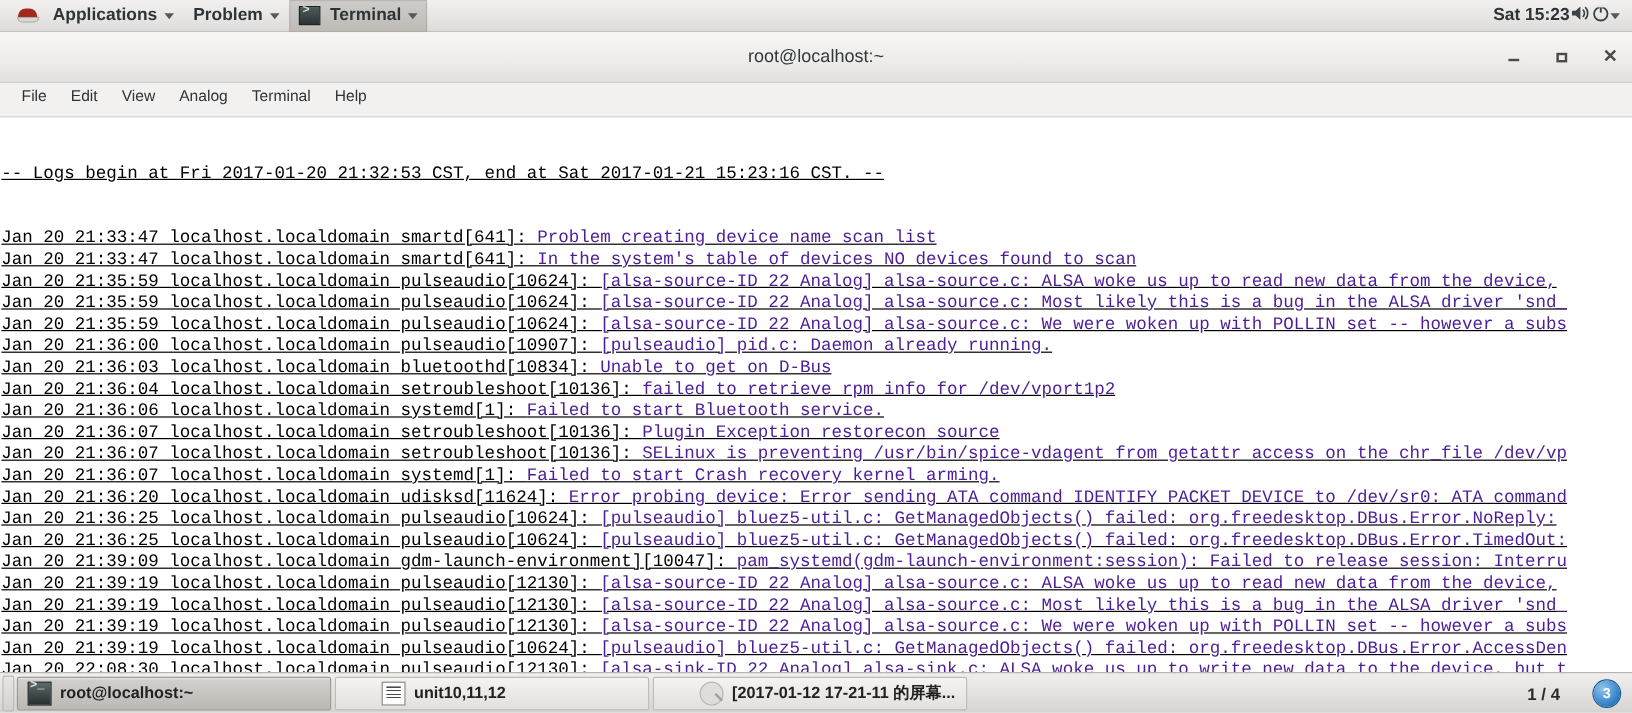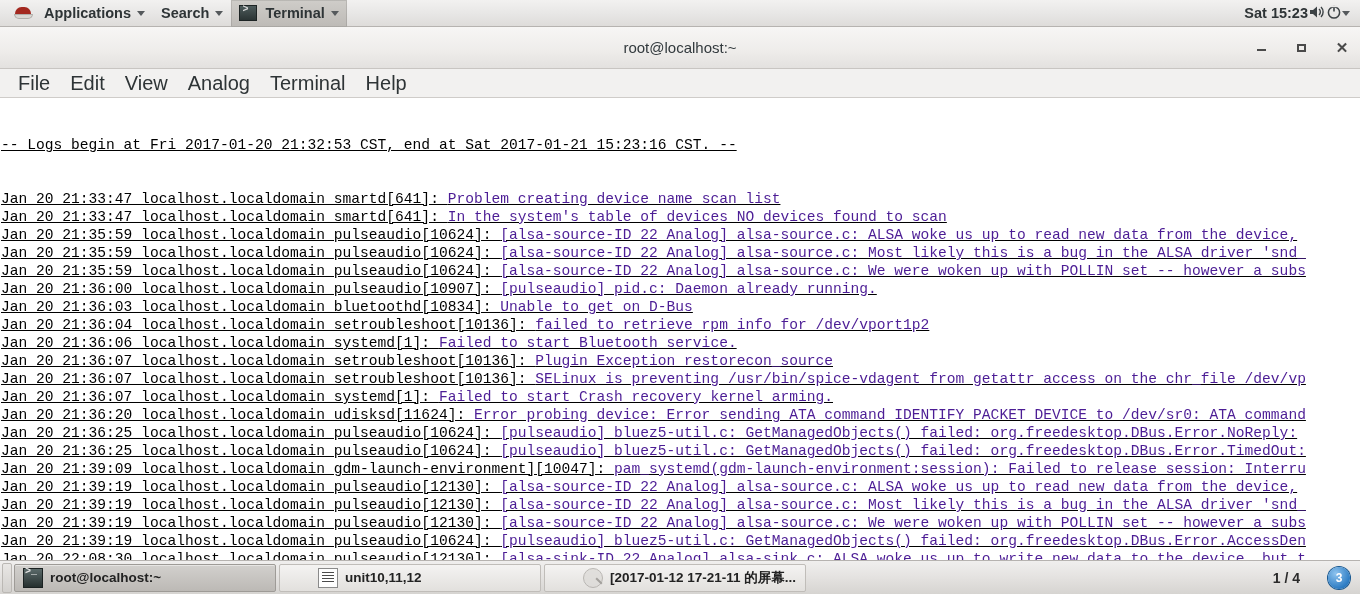--- a/index.html
+++ b/index.html
@@ -139,23 +139,23 @@
   .wbtn.close {
     font-size: 15px; line-height: 16px; text-align: center;
     font-weight: bold; color: #4a4a4a;
   }
 
   #menubar {
     height: 28px;
     background: #f2f1f0;
     border-bottom: 1px solid #cfccc9;
     display: flex;
-    align-items: center;
+    align-items: flex-start;
     padding-left: 8px;
-    font-size: 20px;
+    font-size: 13px;
     color: #2e3436;
   }
   .menu-item { padding: 3px 10px; cursor: default; }
 
   #terminal-body {
     height: 463px;
     background: #ffffff;
     overflow: hidden;
     position: relative;
     font-family: "Liberation Mono", "DejaVu Sans Mono", monospace;
@@ -310,21 +310,21 @@
 <div id="top-panel">
   <div class="panel-menu">
     <span id="redhat-logo">
       <span class="hat"></span>
         <span class="brim"></span>
     </span>
     <span>Applications</span>
     <span class="caret"></span>
   </div>
   <div class="panel-menu">
-    <span>Search</span>
+    <span>Problem</span>
     <span class="caret"></span>
   </div>
   <div class="panel-menu active">
     <span id="term-mini-icon"></span>
     <span>Terminal</span>
     <span class="caret"></span>
   </div>
 
   <div id="panel-right">
     <span>Sat 15:23</span>

